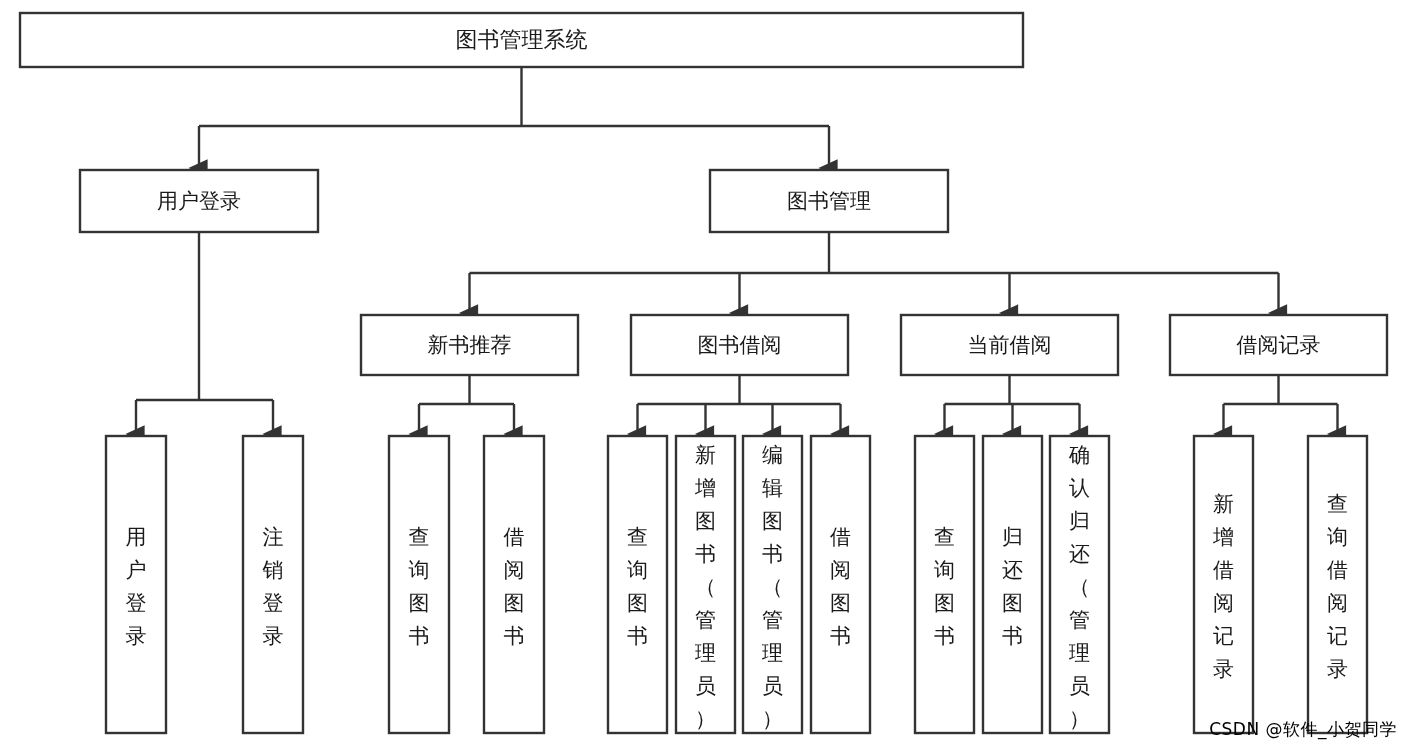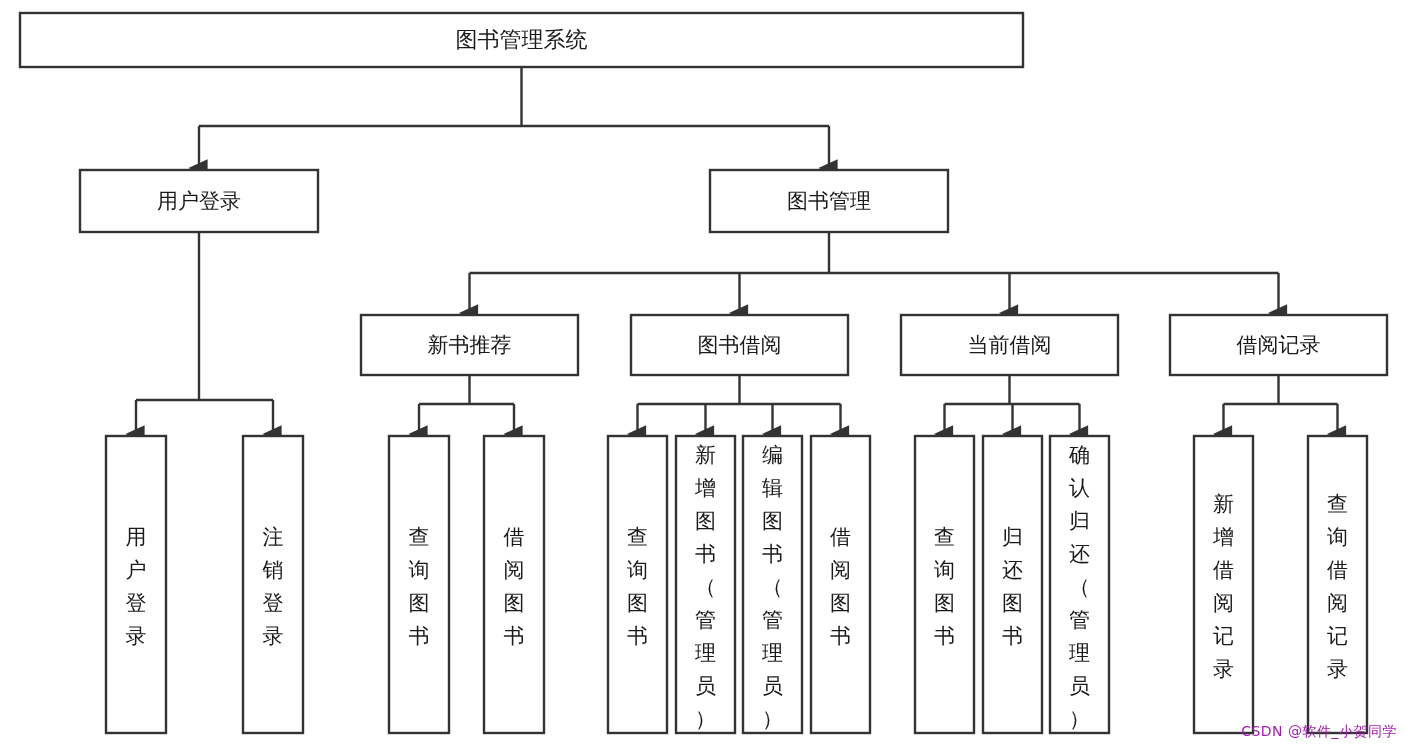--- a/index.html
+++ b/index.html
@@ -46,22 +46,22 @@
   .edge {
     stroke: #333333;
     stroke-width: 2.4;
     fill: none;
   }
   .watermark {
     position: absolute;
     right: 8px;
     bottom: 6px;
     font-family: "DejaVu Sans", "Liberation Sans", sans-serif;
-    font-size: 14px;
-    color: #a21caf;
+    font-size: 17px;
+    color: #000000;
     white-space: nowrap;
     letter-spacing: 0.5px;
     user-select: none;
   }
 </style>
 </head>
 <body>
 
 <svg id="diagram" viewBox="0 0 1405 747">
   <defs>

